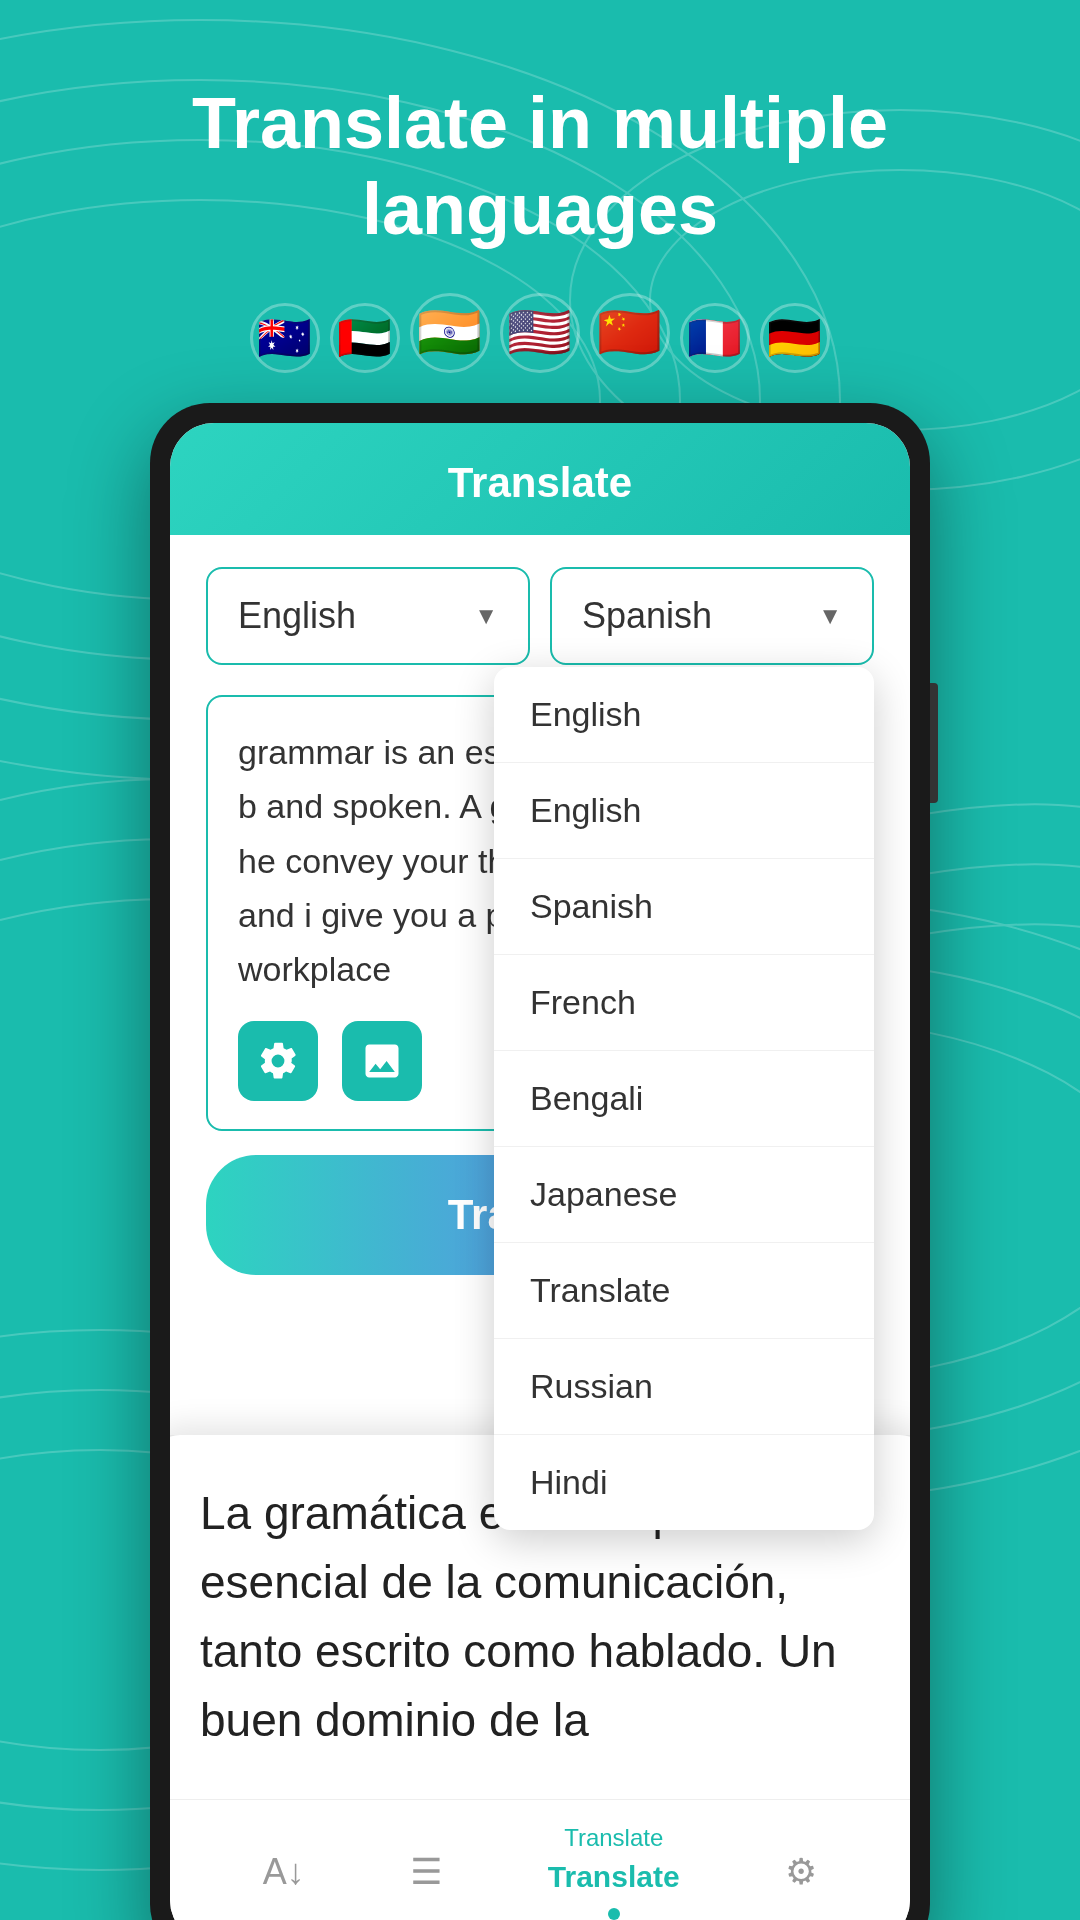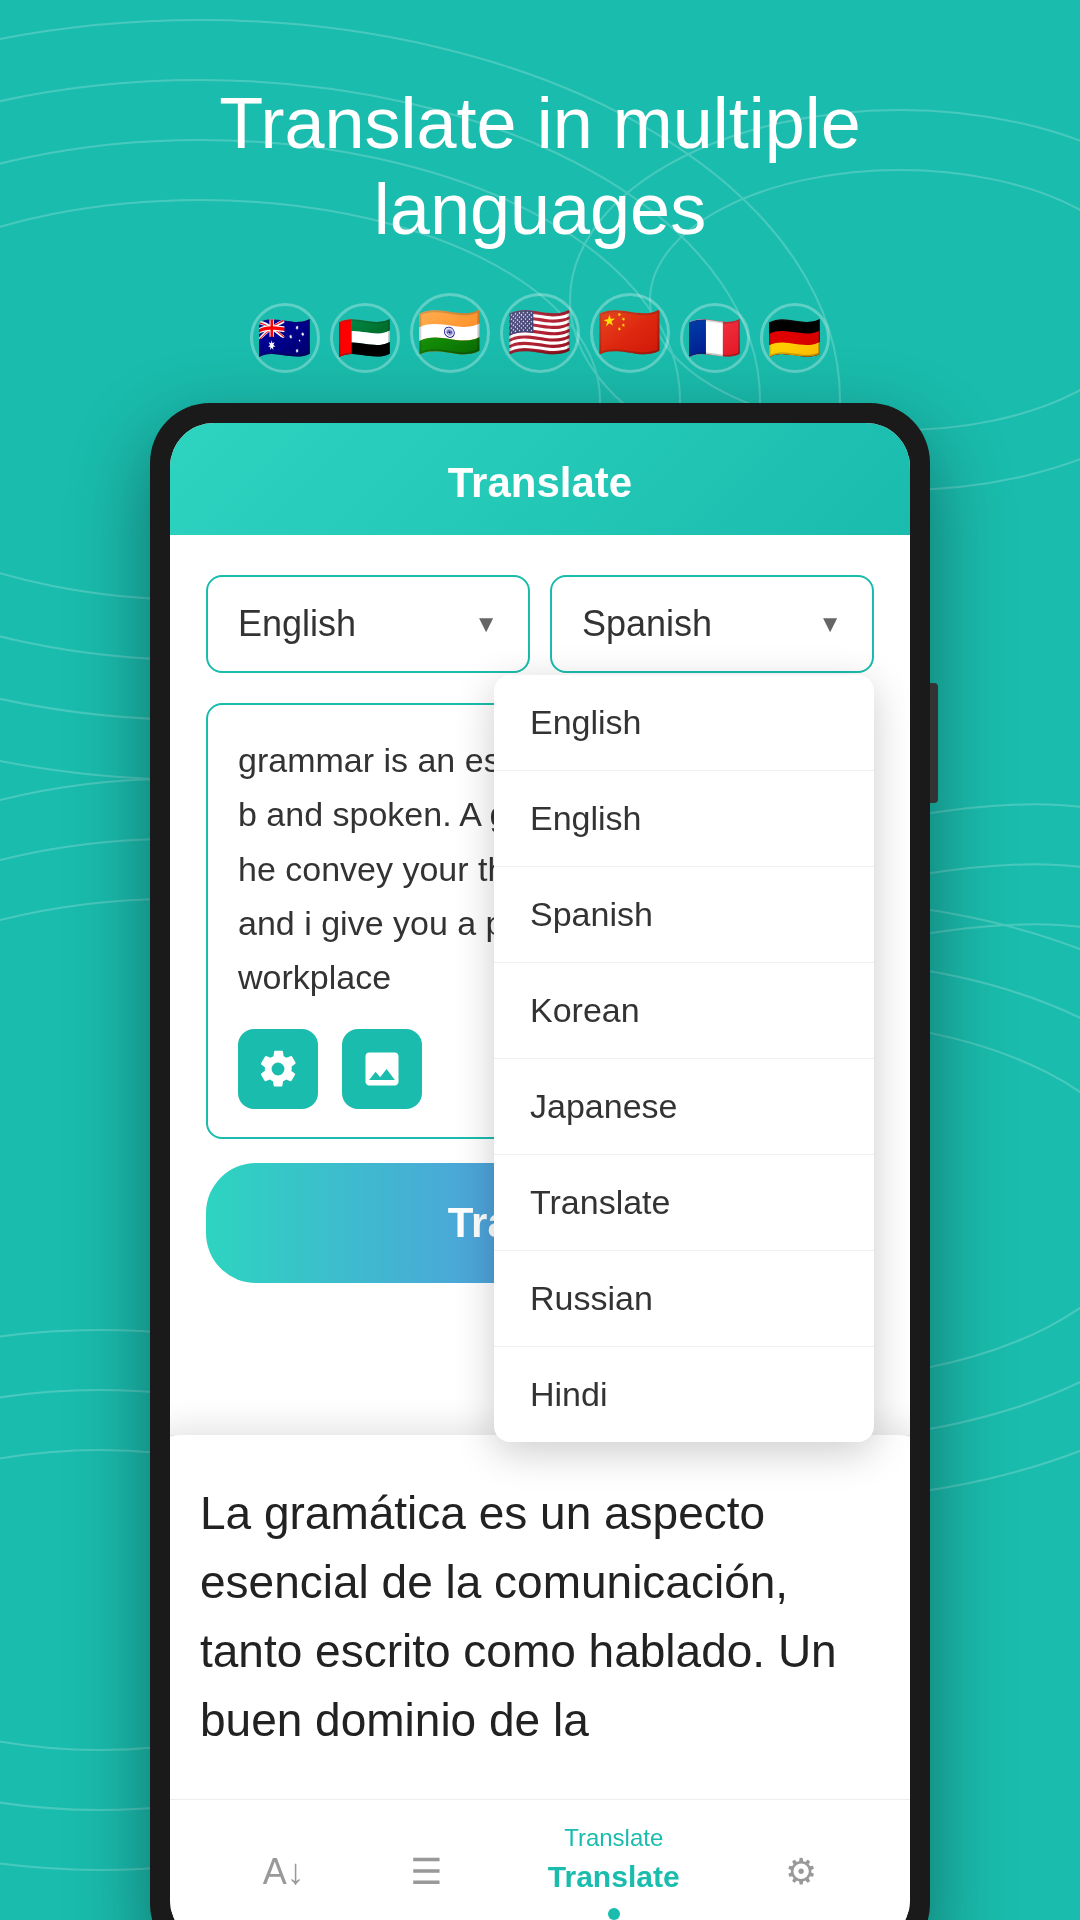--- a/index.html
+++ b/index.html
@@ -29,21 +29,21 @@
       display: flex;
       flex-direction: column;
       align-items: center;
       padding-top: 80px;
     }
 
     
     .main-title {
       color: white;
       font-size: 72px;
-      font-weight: 400;
+      font-weight: 700;
       text-align: center;
       line-height: 1.2;
       padding: 0 80px;
       margin-bottom: 40px;
     }
 
     
     .flags-row {
       display: flex;
       align-items: flex-end;
@@ -96,21 +96,21 @@
 
     .app-header-title {
       color: white;
       font-size: 42px;
       font-weight: 600;
     }
 
     
     .app-body {
       background: white;
-      padding: 40px 36px 20px;
+      padding: 32px 36px 20px;
       min-height: 900px;
     }
 
     
     .lang-selector-row {
       display: flex;
       gap: 20px;
       margin-bottom: 30px;
       position: relative;
     }
@@ -338,21 +338,22 @@
           </div>
           <div class="lang-select-box">
             <span class="lang-select-label">Spanish</span>
             <span class="lang-select-arrow">▼</span>
           </div>
 
           <div class="dropdown-overlay">
             <div class="dropdown-item">English</div>
             <div class="dropdown-item">English</div>
             <div class="dropdown-item">Spanish</div>
-            <div class="dropdown-item">Korean</div>
+            <div class="dropdown-item">French</div>
+            <div class="dropdown-item">Bengali</div>
             <div class="dropdown-item">Japanese</div>
             <div class="dropdown-item">Translate</div>
             <div class="dropdown-item">Russian</div>
             <div class="dropdown-item">Hindi</div>
           </div>
         </div>
 
         
         <div class="text-input-area">
           <div class="input-text-content">grammar is an esse of communication, b and spoken. A good of grammar can he convey your though and concisely, and i give you a professio the workplace</div>

